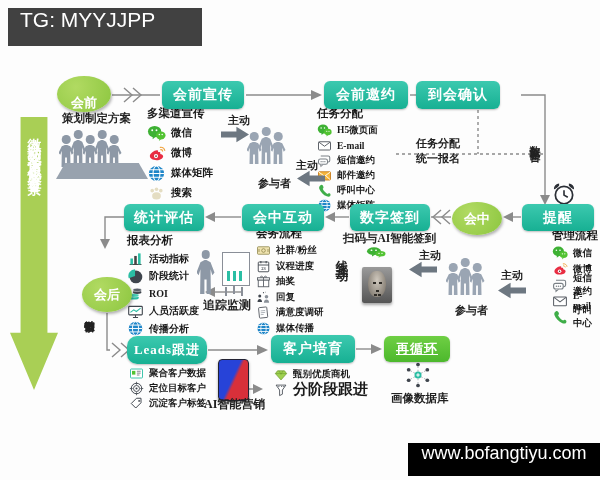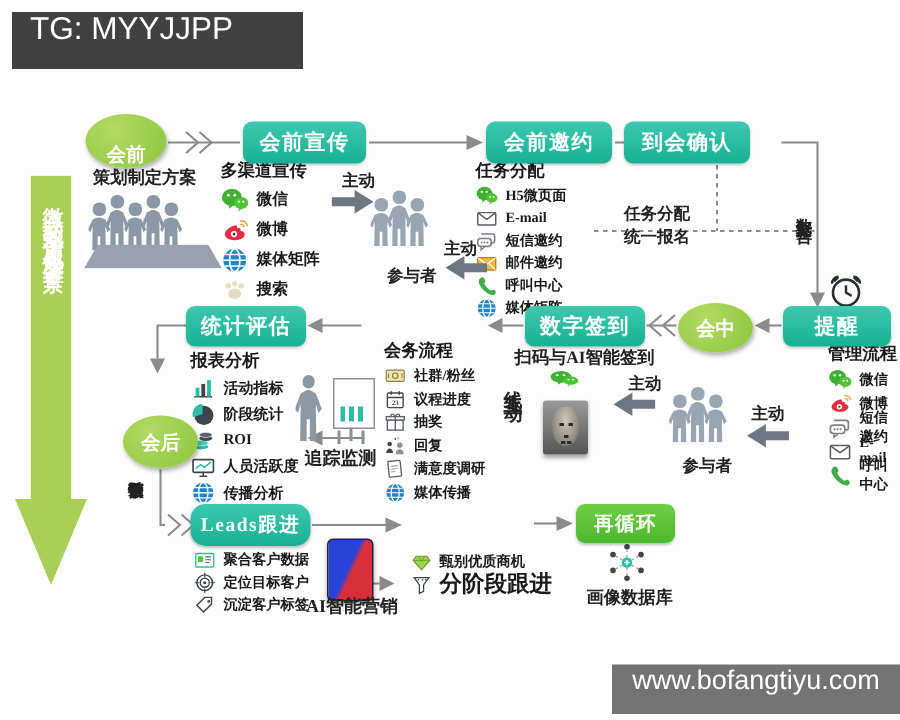--- a/index.html
+++ b/index.html
@@ -1,21 +1,21 @@
 <!DOCTYPE html>
 <html><head>
 <meta charset="utf-8">
 <style>
   html,body{margin:0;padding:0;background:#fff;}
   #canvas{position:relative;width:600px;height:480px;background:#fdfdfd;overflow:hidden;
           font-family:"Liberation Serif","DejaVu Serif",serif;color:#222;}
   .node{position:absolute;display:flex;align-items:center;justify-content:center;color:#fff;
         font-weight:bold;border-radius:6px;background:linear-gradient(180deg,#3cc9af,#17b093);
         font-size:14px;letter-spacing:1px;box-shadow:0 1px 2px rgba(0,0,0,.25);z-index:3;}
-  .node.recycle{background:linear-gradient(180deg,#6fcf44,#4cb82c);}
+  .node.recycle{background:linear-gradient(180deg,#6fcf44,#4cb82c);text-decoration:underline;}
   .stage{position:absolute;display:flex;align-items:center;justify-content:center;color:#fff;
          font-weight:bold;font-size:13px;border-radius:50%;
          background:radial-gradient(circle at 35% 30%,#b1da62,#8cc63f);
          box-shadow:1px 2px 3px rgba(0,0,0,.3);z-index:3;}
   .banner{position:absolute;background:#414141;color:#fff;display:flex;
           font-family:"Liberation Sans","DejaVu Sans",sans-serif;z-index:6;}
   .list{position:absolute;z-index:2;}
   .lh{font-weight:bold;font-size:11.5px;color:#1a1a1a;margin-bottom:2px;}
   .row{display:flex;align-items:center;gap:5px;color:#1a1a1a;font-weight:600;}
   .ic{flex:0 0 auto;display:inline-block;}
@@ -239,21 +239,21 @@
       <polygon points="268,350 257,345 257,355"></polygon>
       <polygon points="382,349 371,344 371,354"></polygon>
       <polygon points="263,389 253,384 253,394"></polygon>
       <polygon points="205,292 215,287 215,297"></polygon>
     </g>
   </svg>
 
   <div class="banner" style="left:8px;top:8px;width:182px;height:38px;padding-left:12px;font-size:21px;">
       <span>TG: MYYJJPP</span>
     </div>
-  <div class="banner" style="left:408px;top:443px;width:192px;height:33px;justify-content:center;font-size:18px;background:#737373;">
+  <div class="banner" style="left:408px;top:443px;width:192px;height:33px;justify-content:center;font-size:18px;background:#000000;">
       <span>www.bofangtiyu.com</span>
     </div>
 
   <div class="sidearrow">
     <span class="vt">微会动数字信息化服务全景</span>
   </div>
 
   <div class="stage" style="left:57px;top:76px;width:54px;height:36px;align-items:flex-end;">
       <span>会前</span>
     </div>
@@ -269,28 +269,34 @@
     </div>
   <div class="node" style="left:324px;top:81px;width:84px;height:28px;">
       <span>会前邀约</span>
     </div>
   <div class="node" style="left:416px;top:81px;width:84px;height:28px;">
       <span>到会确认</span>
     </div>
   <div class="node" style="left:124px;top:204px;width:80px;height:27px;">
       <span>统计评估</span>
     </div>
+  <div class="node" style="left:242px;top:204px;width:82px;height:27px;">
+      <span>会中互动</span>
+    </div>
   <div class="node" style="left:350px;top:204px;width:80px;height:27px;">
       <span>数字签到</span>
     </div>
   <div class="node" style="left:522px;top:204px;width:72px;height:27px;">
       <span>提醒</span>
     </div>
   <div class="node" style="left:127px;top:336px;width:80px;height:28px;font-size:13px;border-radius:10px;">
       <span>Leads跟进</span>
+    </div>
+  <div class="node" style="left:271px;top:335px;width:84px;height:28px;">
+      <span>客户培育</span>
     </div>
   <div class="node recycle" style="left:384px;top:336px;width:66px;height:26px;font-size:13px;">
       <span>再循环</span>
     </div>
 
   <div class="lbl" style="left:62px;top:111px;font-size:11.5px;">策划制定方案</div>
   <div class="pgroup" style="left:60px;top:130px;">
     <span class="person" style="--pc:#8d98a6"></span>
     <span class="person tall" style="--pc:#8d98a6"></span>
     <span class="person" style="--pc:#8d98a6"></span>

